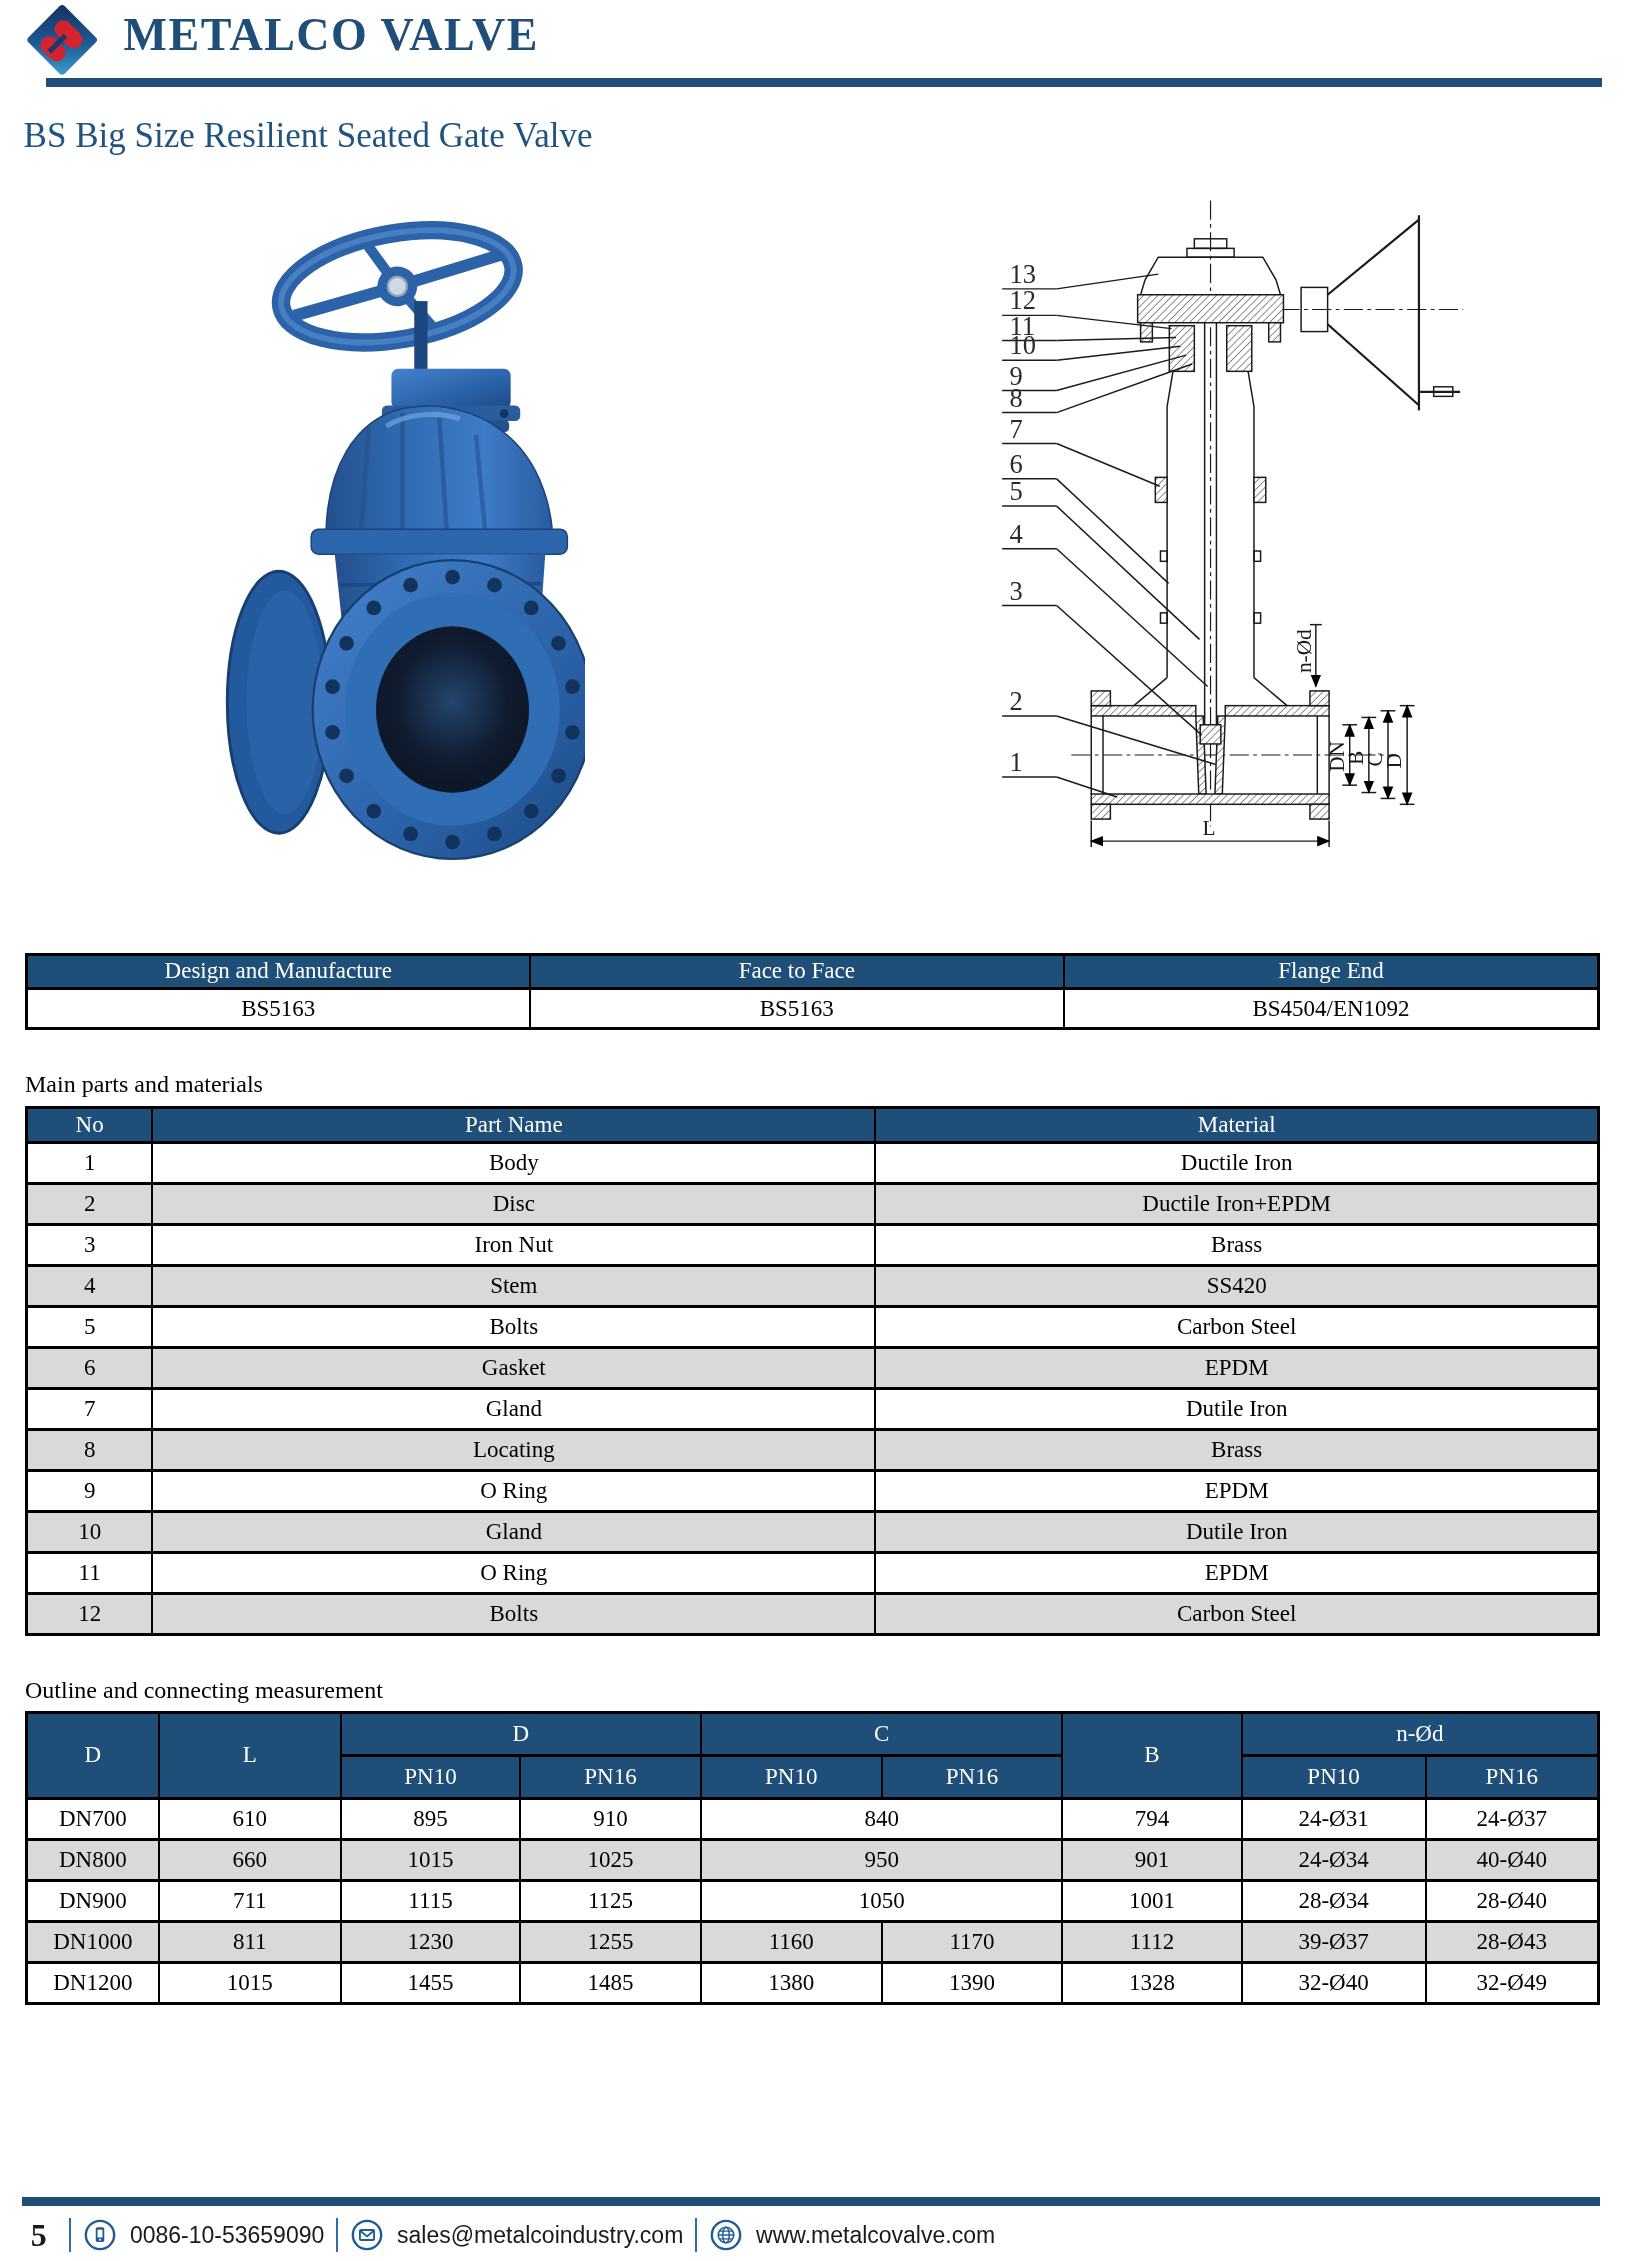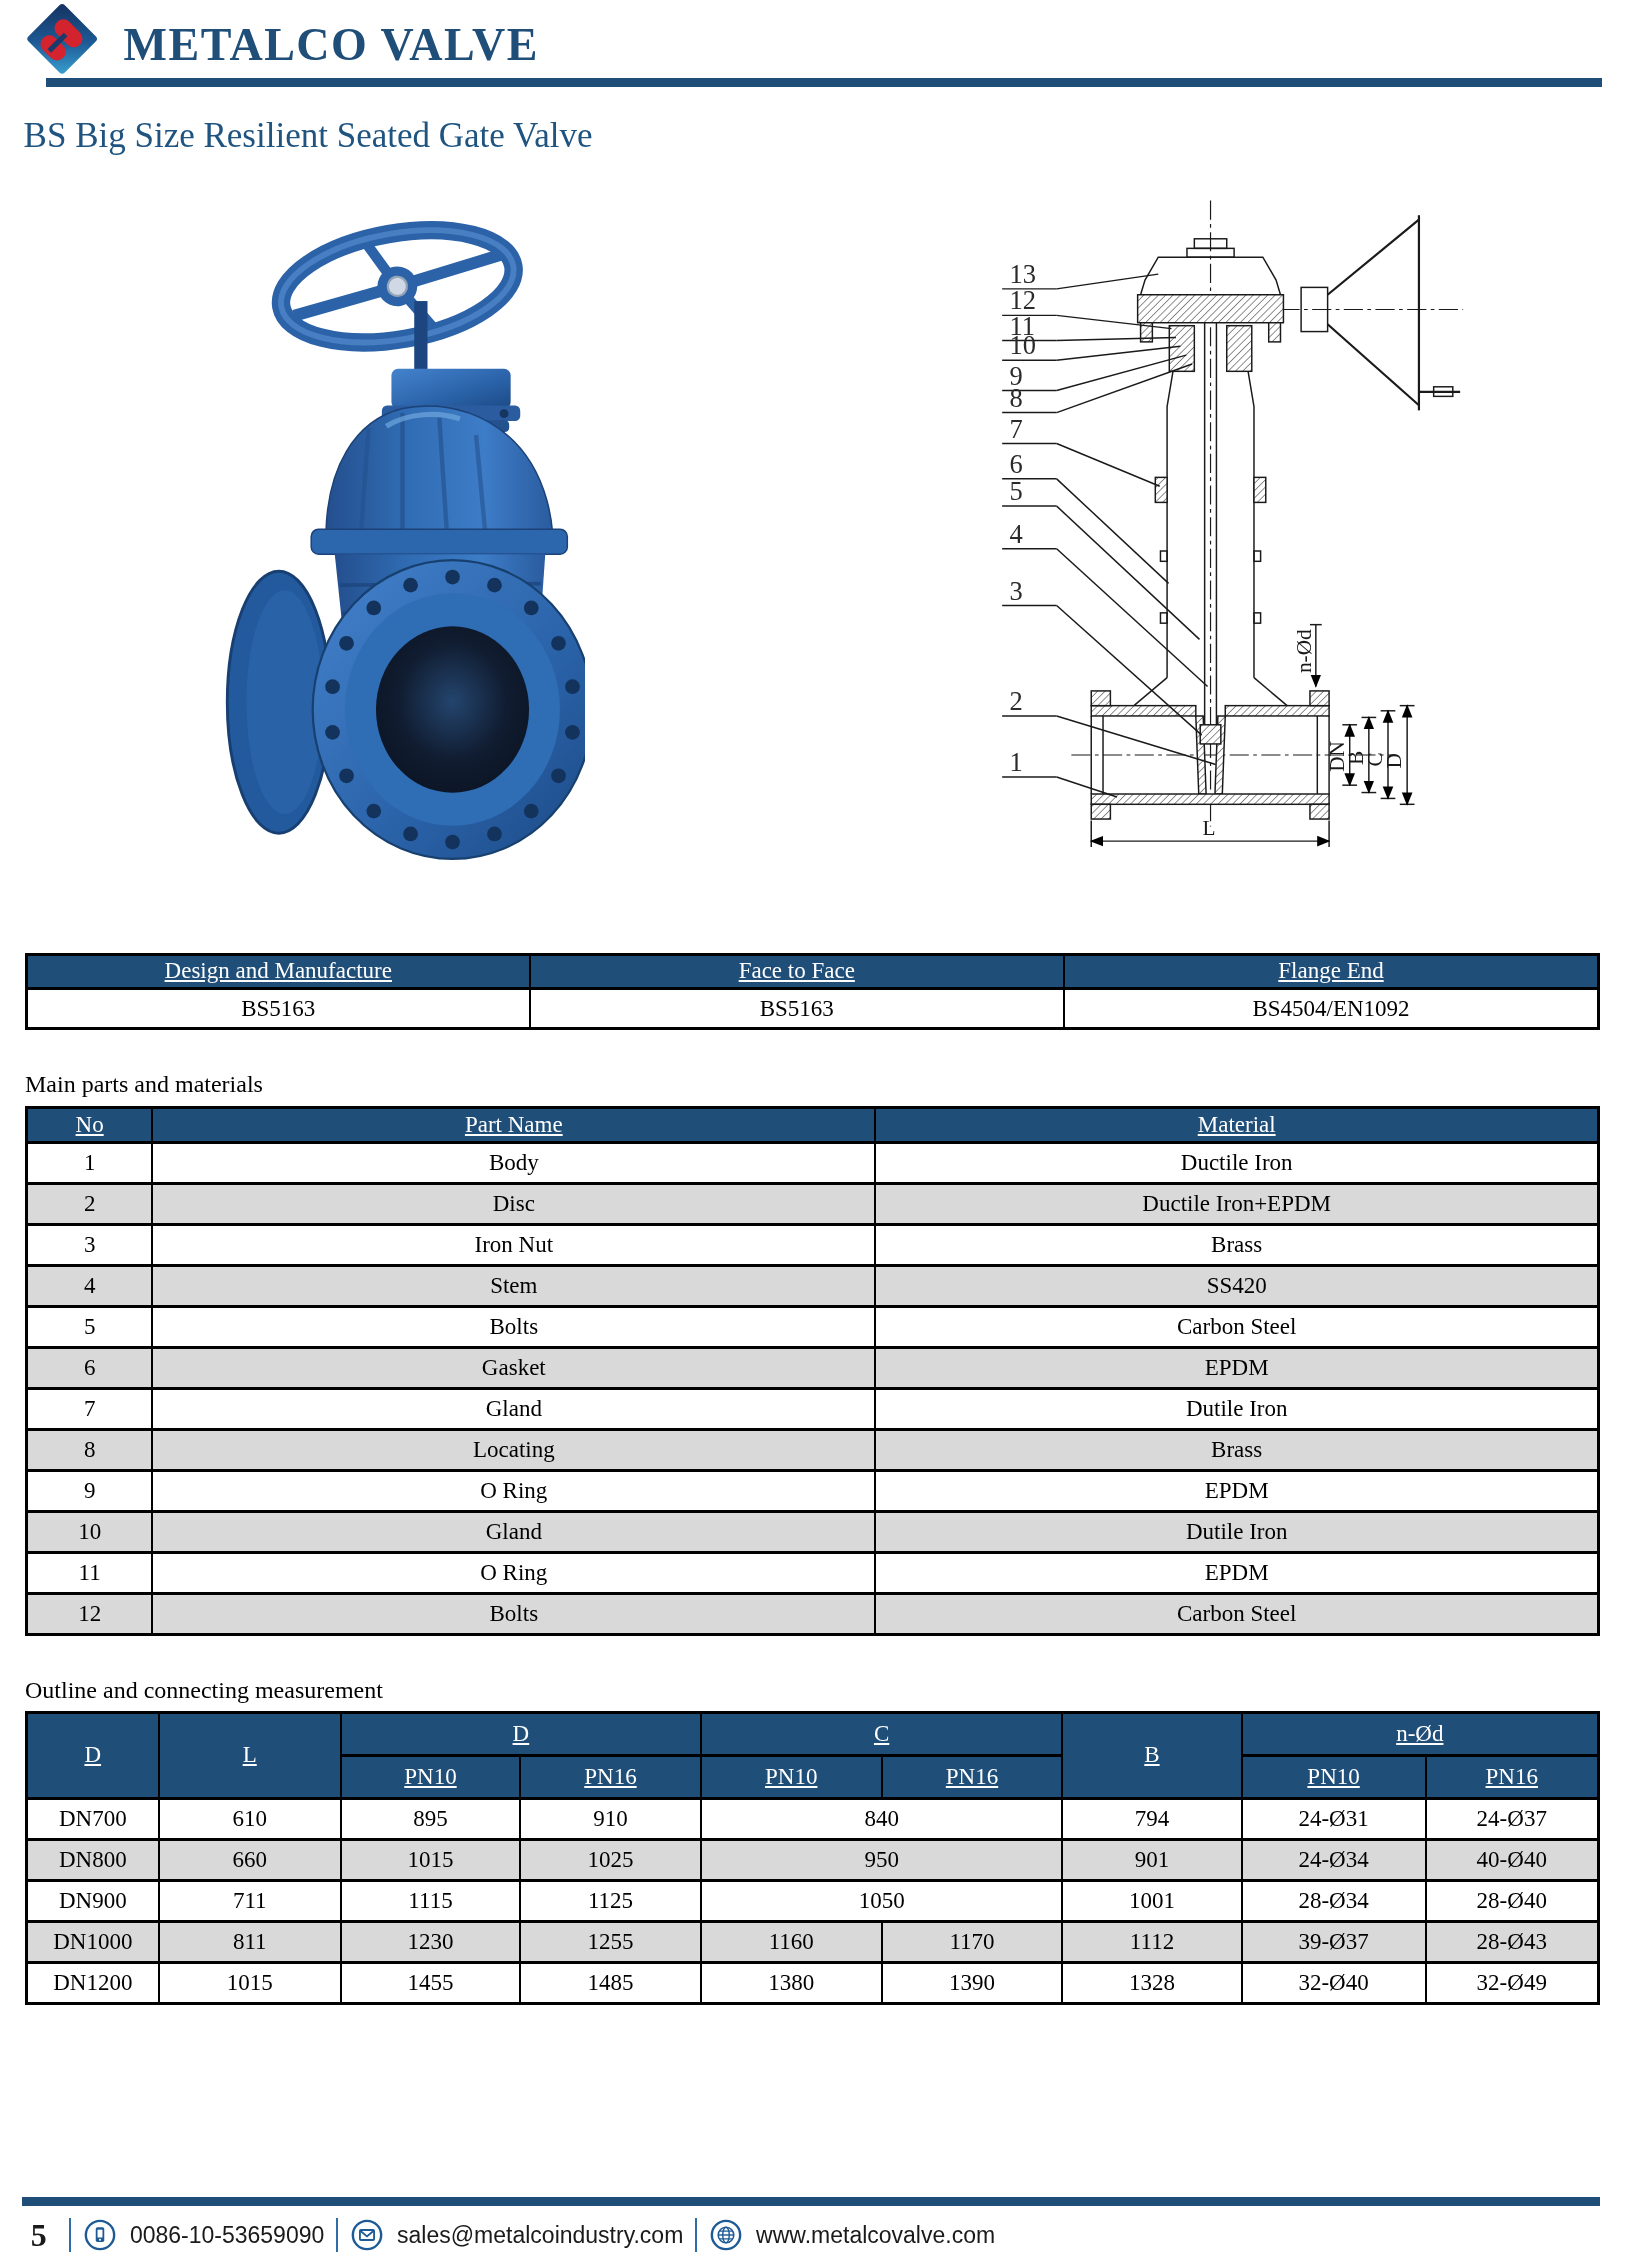--- a/index.html
+++ b/index.html
@@ -8,36 +8,36 @@
     --alt_row:#d9d9d9;
     --footer_icon:#1d5a96;
   }
   *{box-sizing:border-box;}
   html,body{margin:0;padding:0;background:#9a9a9a;}
   .page{
     width:1626px;height:2261px;background:#fff;position:relative;
     font-family:"Liberation Serif",serif;color:#000;overflow:hidden;margin:0 auto;
   }
   
-  .brand{display:flex;align-items:flex-end;gap:22px;padding:2.9px 0 0 20.6px;height:78px;}
+  .brand{display:flex;align-items:center;gap:22px;padding:2.9px 0 0 20.6px;height:78px;}
   .logo{width:81px;height:77px;flex:0 0 auto;}
   .company{font-size:46px;font-weight:bold;color:var(--accent);letter-spacing:1.5px;line-height:1;padding-bottom:10.3px;}
   .header-rule{height:8.8px;background:var(--accent);margin:0 23.6px 0 46px;}
   
   .title{margin:29.4px 0 0 23.6px;font-size:35px;font-weight:normal;color:var(--title);}
   
   .figures{position:relative;height:758px;margin-top:4.4px;}
   .photo{position:absolute;left:217px;top:0;}
   .drawing{position:absolute;left:983px;top:10.3px;}
   
   .dtable{border-collapse:collapse;table-layout:fixed;width:1575px;margin-left:25px;
           text-align:center;font-size:23px;border:3.7px solid #000;}
   .dtable th,.dtable td{border:2.2px solid #000;border-top-width:3.7px;border-bottom-width:3.7px;
           padding:2.9px 2.9px;font-weight:normal;}
-  .dtable thead th{background:var(--accent);color:#fff;text-decoration:underline;}
+  .dtable thead th{background:var(--accent);color:#fff;}
   .dtable td{height:41px;}
   .spec{margin-top:34px;}
   .spec td{height:40px;margin-top:48px;}
   .outline thead th{height:43px;}
   tr.shaded td{background:var(--alt_row);}
   .sec-label{font-size:24px;margin:41px 0 7.4px 25px;}
   
   .footer{position:absolute;left:22px;right:26.5px;bottom:7.4px;}
   .footer-rule{height:9.6px;background:var(--accent);}
   .footer-row{display:flex;align-items:center;margin-top:10.3px;gap:11.8px;

